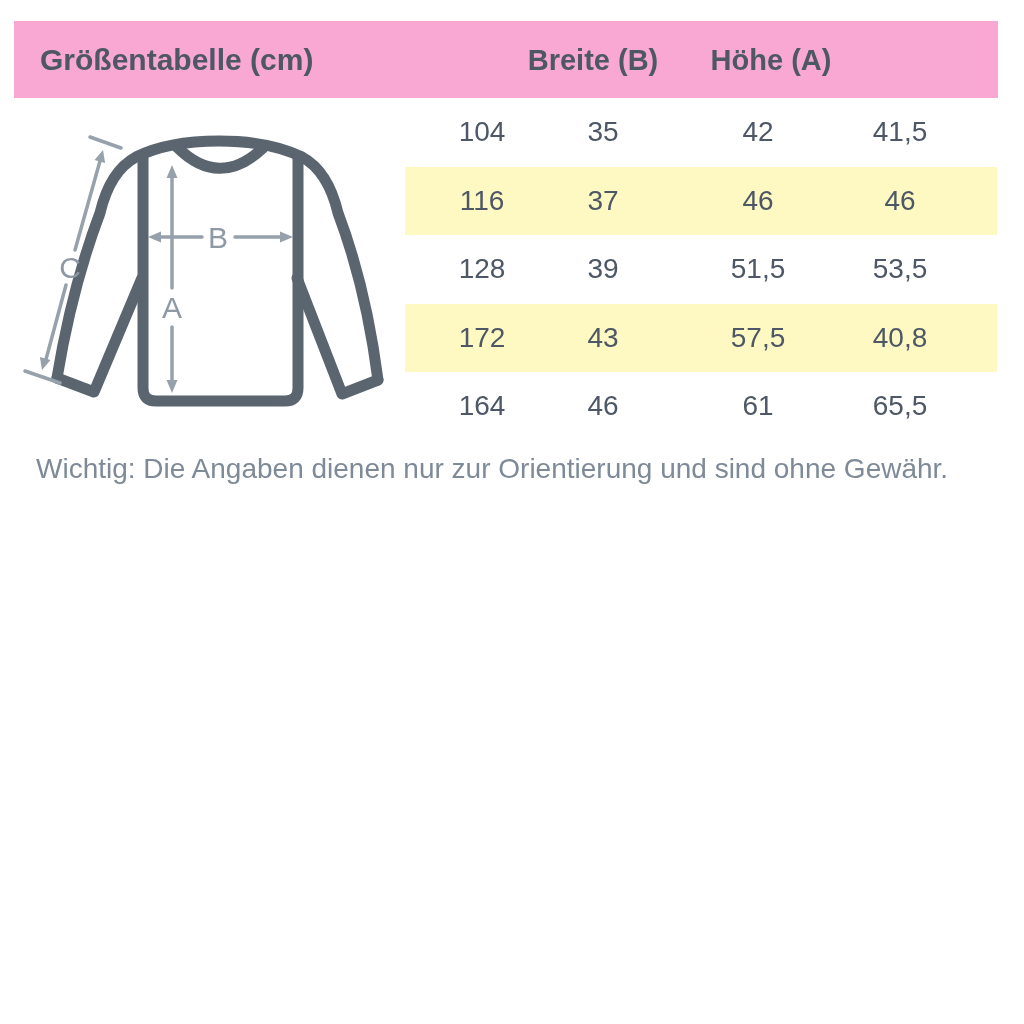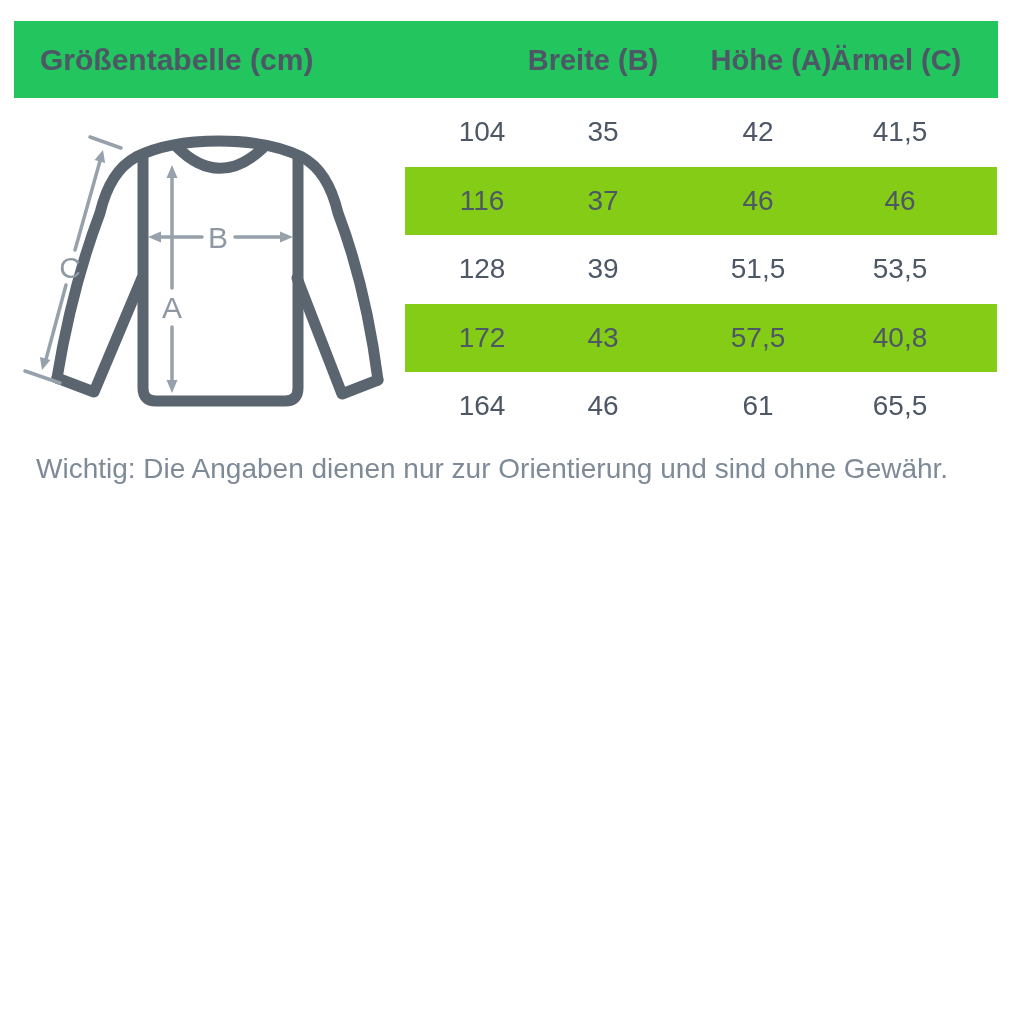--- a/index.html
+++ b/index.html
@@ -1,30 +1,30 @@
 <!DOCTYPE html>
 <html><head>
 <meta charset="utf-8">
 <style>
   html,body{margin:0;padding:0;background:#ffffff;}
   body{width:1024px;height:1024px;font-family:"Liberation Sans",sans-serif;-webkit-font-smoothing:antialiased;}
   .canvas{position:relative;width:1024px;height:1024px;background:#ffffff;overflow:hidden;}
 
   
-  .header-bar{position:absolute;left:14px;top:21px;width:984px;height:77px;background:#22c55e;}
+  .header-bar{position:absolute;left:14px;top:21px;width:984px;height:77px;background:#f9a8d4;}
   .header-title{position:absolute;left:26px;top:50%;transform:translateY(-50%);
     font-size:30px;font-weight:bold;color:#4d5765;white-space:nowrap;}
   .header-col{position:absolute;top:50%;transform:translate(-50%,-50%);
     font-size:29px;font-weight:bold;color:#4d5765;white-space:nowrap;}
   .hc-b{left:579px;} .hc-a{left:733px;margin-left:24px;} .hc-c{left:882px;}
 
   
   .rows{position:absolute;left:405px;top:98px;width:592px;}
   .row{position:relative;width:592px;height:68.5px;}
-  .row.alt{background:#84cc16;}
+  .row.alt{background:#fef9c3;}
   .cell{position:absolute;top:50%;transform:translate(-50%,-50%);
     font-size:28px;color:#4d5765;white-space:nowrap;}
   .c-size{left:77px;} .c-b{left:198px;} .c-a{left:353px;} .c-c{left:495px;}
 
   
   .diagram{position:absolute;left:20px;top:125px;width:380px;height:300px;}
 
   
   .footer{position:absolute;left:36px;top:450px;width:960px;
     font-size:28px;line-height:37px;color:#7e8a98;}
@@ -32,21 +32,20 @@
 </style>
 </head>
 <body>
 
 <div class="canvas">
 
   <div class="header-bar">
     <div class="header-title">Größentabelle (cm)</div>
     <div class="header-col hc-b">Breite (B)</div>
     <div class="header-col hc-a">Höhe (A)</div>
-    <div class="header-col hc-c">Ärmel (C)</div>
   </div>
 
   <div class="rows">
     <div class="row">
       <div class="cell c-size">104</div>
       <div class="cell c-b">35</div>
       <div class="cell c-a">42</div>
       <div class="cell c-c">41,5</div>
     </div>
     <div class="row alt">

